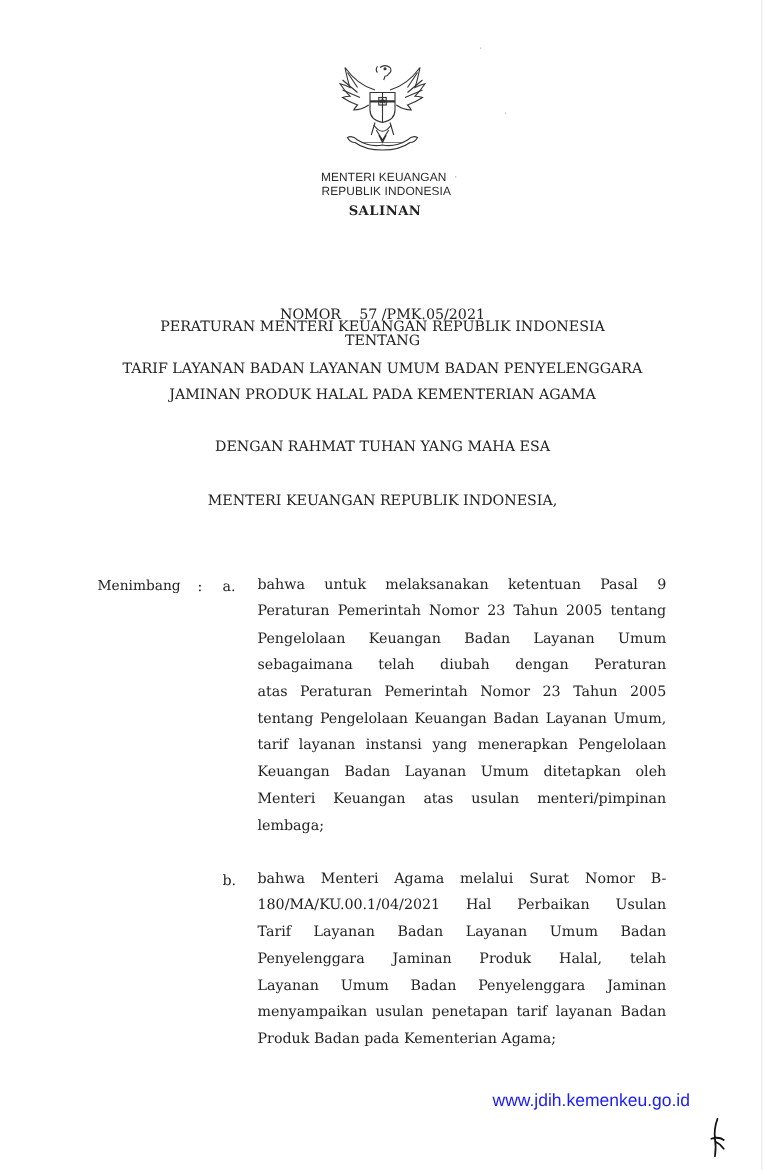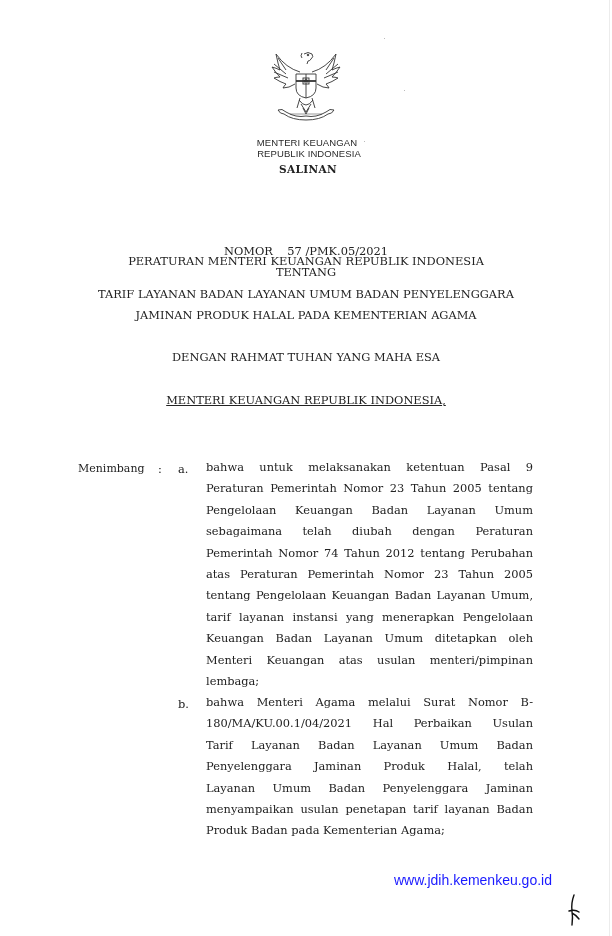--- a/index.html
+++ b/index.html
@@ -30,21 +30,21 @@
   .title-line {
     position: absolute; left: 0; width: 612px; text-align: center;
     font-size: 11.4px; color: #222; white-space: pre;
   }
   .t1 { top: 222px; margin-top: 32px; }
   .t2 { top: 244px; }
   .t3 { top: 265px; }
   .t4 { top: 287px; }
   .t5 { top: 308px; }
   .t6 { top: 350px; }
-  .t7 { top: 393px; text-decoration: underline; }
+  .t7 { top: 393px; }
 
   .consid-label {
     position: absolute; left: 78px; top: 462px; font-size: 11px; color: #222;
   }
   .consid-colon {
     position: absolute; left: 158px; top: 462px; font-size: 11.4px; color: #222;
   }
   .item-letter {
     position: absolute; left: 178px; font-size: 11.4px; color: #222;
   }
@@ -114,21 +114,20 @@
 
 <div class="consid-label">Menimbang</div>
 <div class="consid-colon">:</div>
 
 <div class="item-letter" style="top:462px;">a.</div>
 <div class="item-body" style="top:457px;">
   <span class="ln"><span>bahwa untuk melaksanakan ketentuan Pasal 9</span></span>
   <span class="ln"><span>Peraturan Pemerintah Nomor 23 Tahun 2005 tentang</span></span>
   <span class="ln"><span>Pengelolaan Keuangan Badan Layanan Umum</span></span>
   <span class="ln"><span>sebagaimana telah diubah dengan Peraturan</span></span>
-  <span class="ln"><span>Pemerintah Nomor 74 Tahun 2012 tentang Perubahan</span></span>
   <span class="ln"><span>atas Peraturan Pemerintah Nomor 23 Tahun 2005</span></span>
   <span class="ln"><span>tentang Pengelolaan Keuangan Badan Layanan Umum,</span></span>
   <span class="ln"><span>tarif layanan instansi yang menerapkan Pengelolaan</span></span>
   <span class="ln"><span>Keuangan Badan Layanan Umum ditetapkan oleh</span></span>
   <span class="ln"><span>Menteri Keuangan atas usulan menteri/pimpinan</span></span>
   <span class="ln last"><span>lembaga;</span></span>
 </div>
 
 <div class="item-letter" style="top:697px;">b.</div>
 <div class="item-body" style="top:692px;">

